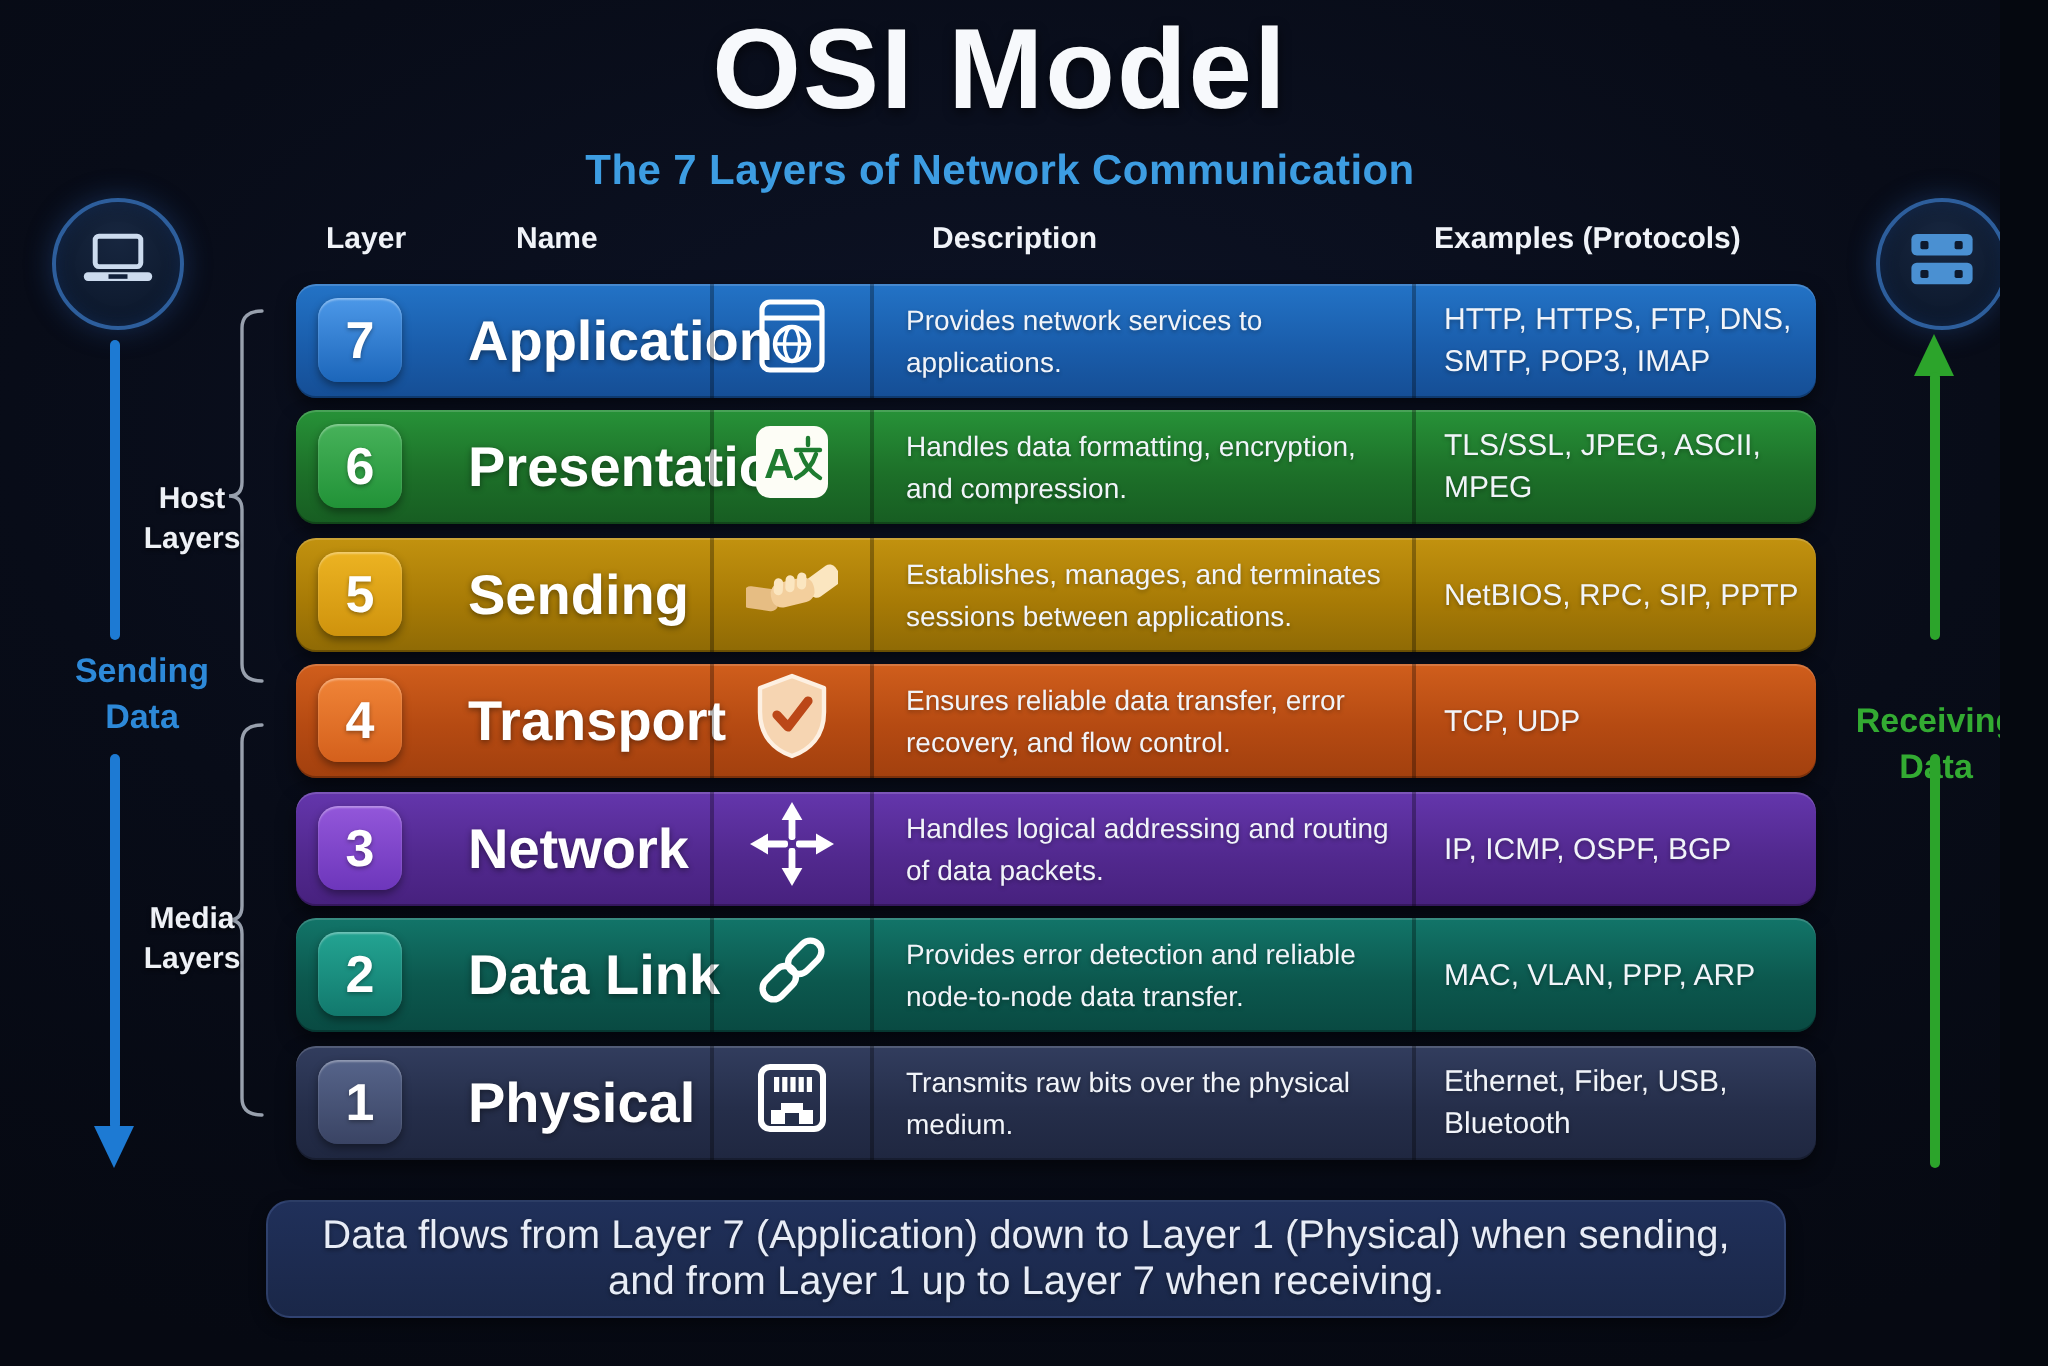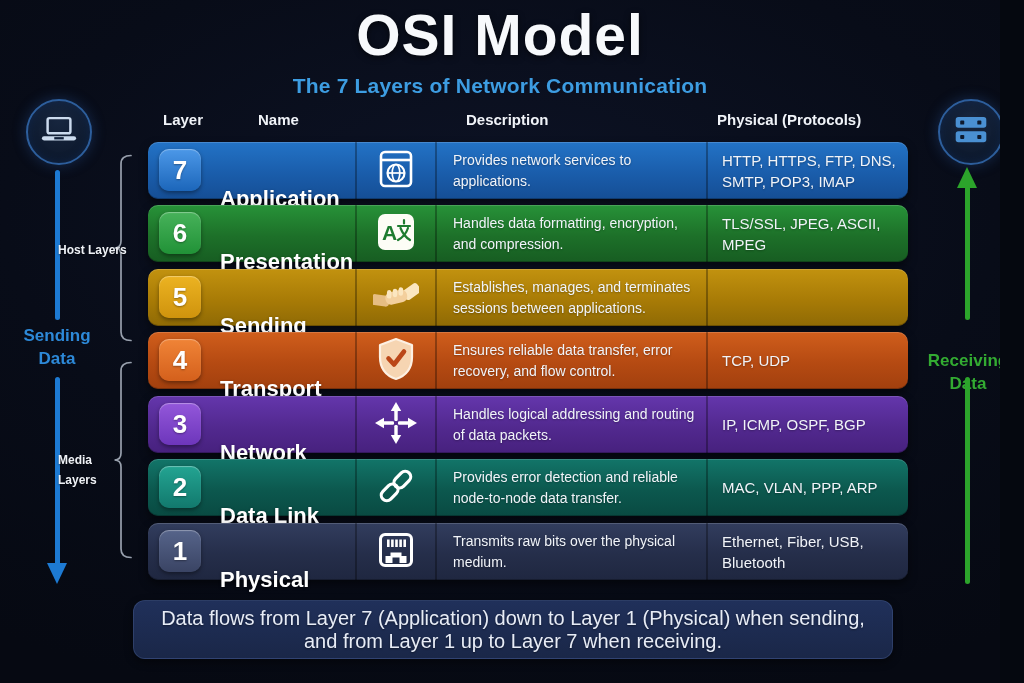--- a/index.html
+++ b/index.html
@@ -31,24 +31,23 @@
     box-shadow:0 4px 9px rgba(0,0,0,.5), inset 0 1px 0 rgba(255,255,255,.16), inset 0 -1px 0 rgba(0,0,0,.25);
   }
   .badge{
     position:absolute;left:11px;top:7px;width:42px;height:42px;border-radius:10px;
     display:flex;align-items:center;justify-content:center;
     font-size:26px;font-weight:bold;color:#fff;
     box-shadow:0 2px 4px rgba(0,0,0,.4), inset 0 1px 1px rgba(255,255,255,.35);
     text-shadow:0 1px 2px rgba(0,0,0,.35);
   }
   .rname{
-    position:absolute;left:72px;top:0;height:57px;line-height:57px;
-    font-size:22px;font-weight:bold;color:#fff;text-shadow:0 1px 3px rgba(0,0,0,.45);
+    position:absolute;left:86px;top:0;height:57px;line-height:57px;
+    font-size:28px;font-weight:bold;color:#fff;text-shadow:0 1px 3px rgba(0,0,0,.45);
     white-space:nowrap;
-    margin-top:28px;
   }
   .vdiv{position:absolute;top:0;width:2px;height:57px;background:rgba(0,0,0,.3);}
   .vd1{left:207px}.vd2{left:287px}.vd3{left:558px}
   .cell-icon{
     position:absolute;left:209px;top:0;width:78px;height:57px;
     display:flex;align-items:center;justify-content:center;
   }
   .desc{
     position:absolute;left:305px;top:50%;transform:translateY(-50%);
     width:242px;font-size:14px;line-height:1.5;color:#f1f4f9;
@@ -88,22 +87,22 @@
   .green{background:#2ca42b;}
   .tri{position:absolute;width:0;height:0;}
   .side-label{
     position:absolute;text-align:center;font-weight:bold;font-size:17px;line-height:23px;
   }
   .send-label{color:#2d89d8;}
   .recv-label{color:#33ab32;}
   
   .bracket{position:absolute;}
   .group-label{
-    position:absolute;width:76px;
-    font-size:12px;font-weight:bold;color:#eef1f6;line-height:20px;
+    position:absolute;width:76px;text-align:center;
+    font-size:15px;font-weight:bold;color:#eef1f6;line-height:20px;
     text-shadow:0 1px 2px rgba(0,0,0,.5);
   }
   
   .footer{
     position:absolute;left:133px;top:600px;width:758px;height:57px;border-radius:12px;
     background:linear-gradient(180deg,#20305a,#1a2748);
     border:1px solid rgba(95,120,175,.28);
     box-shadow:0 3px 8px rgba(0,0,0,.45);
     display:flex;flex-direction:column;align-items:center;justify-content:center;
   }
@@ -113,33 +112,33 @@
 <body>
 
 <div id="stage">
 
   <div class="title">OSI Model</div>
   <div class="subtitle">The 7 Layers of Network Communication</div>
 
   <div class="hdr" style="left:163px">Layer</div>
   <div class="hdr" style="left:258px">Name</div>
   <div class="hdr" style="left:466px">Description</div>
-  <div class="hdr" style="left:717px">Physical (Protocols)</div>
+  <div class="hdr" style="left:717px">Examples (Protocols)</div>
 
   <div class="endpoint" style="left:26px;top:99px;">
     <span>
       <svg width="38" height="28" viewBox="0 0 40 29">
         <rect x="8" y="2" width="24" height="16" rx="2" fill="none" stroke="#ccdbee" stroke-width="2.6"></rect>
         <rect x="2" y="21" width="36" height="4.5" rx="2.2" fill="#ccdbee"></rect>
         <rect x="15" y="22" width="10" height="2.4" fill="#10203a"></rect>
       </svg>
     </span>
   </div>
   <div class="shaft blue" style="left:55px;top:170px;height:150px;"></div>
-  <div class="side-label send-label" style="left:20px;top:324px;width:74px;">Sending Data</div>
+  <div class="side-label send-label" style="left:34px;top:324px;width:74px;">Sending Data</div>
   <div class="shaft blue" style="left:55px;top:377px;height:188px;"></div>
   <div class="tri" style="left:47px;top:563px;border-left:10.5px solid transparent;border-right:10.5px solid transparent;border-top:21px solid #1d7ad3;"></div>
 
   <div class="endpoint" style="left:938px;top:99px;">
     <span>
       <svg width="36" height="30" viewBox="0 0 40 33">
         <rect x="3" y="2" width="34" height="12" rx="3" fill="#4a90d2"></rect>
         <rect x="3" y="18" width="34" height="12" rx="3" fill="#4a90d2"></rect>
         <rect x="8" y="6" width="4.5" height="4.5" rx="1" fill="#0e1a2e"></rect>
         <rect x="27" y="6" width="4.5" height="4.5" rx="1" fill="#0e1a2e"></rect>
@@ -222,20 +221,21 @@
             <rect x="14.5" y="12.5" width="4.6" height="8.5" rx="2.3" fill="#fbe6c0" transform="rotate(16 16.8 16.7)"></rect>
             <rect x="20.5" y="12.5" width="4.6" height="8.5" rx="2.3" fill="#fbe6c0" transform="rotate(16 22.8 16.7)"></rect>
             <rect x="26.5" y="12.5" width="4.6" height="8.5" rx="2.3" fill="#fbe6c0" transform="rotate(16 28.8 16.7)"></rect>
           </g>
         </svg>
       </span>
     </div>
     <div class="vdiv vd2"></div>
     <div class="desc">Establishes, manages, and terminates sessions between applications.</div>
     <div class="vdiv vd3"></div>
+    <div class="examples">NetBIOS, RPC, SIP, PPTP</div>
   </div>
 
   <div class="row r4" style="top:332px">
     <div class="badge">4</div>
     <div class="rname">Transport</div>
     <div class="vdiv vd1"></div>
     <div class="cell-icon">
       <span>
         <svg width="40" height="44" viewBox="0 0 40 44">
           <path d="M20 2 L36 8 L36 20 C36 32 29 39 20 42 C11 39 4 32 4 20 L4 8 Z" fill="#f6d5b2" stroke="#fdf0e2" stroke-width="2.2" stroke-linejoin="round"></path>

